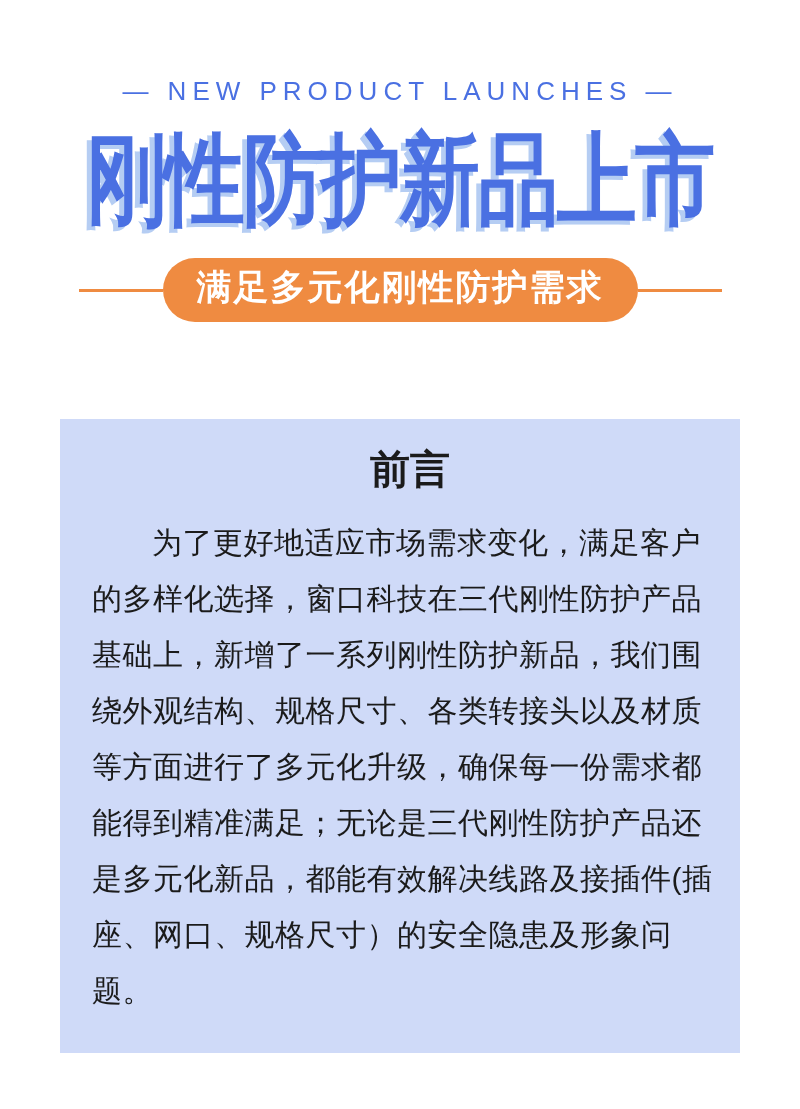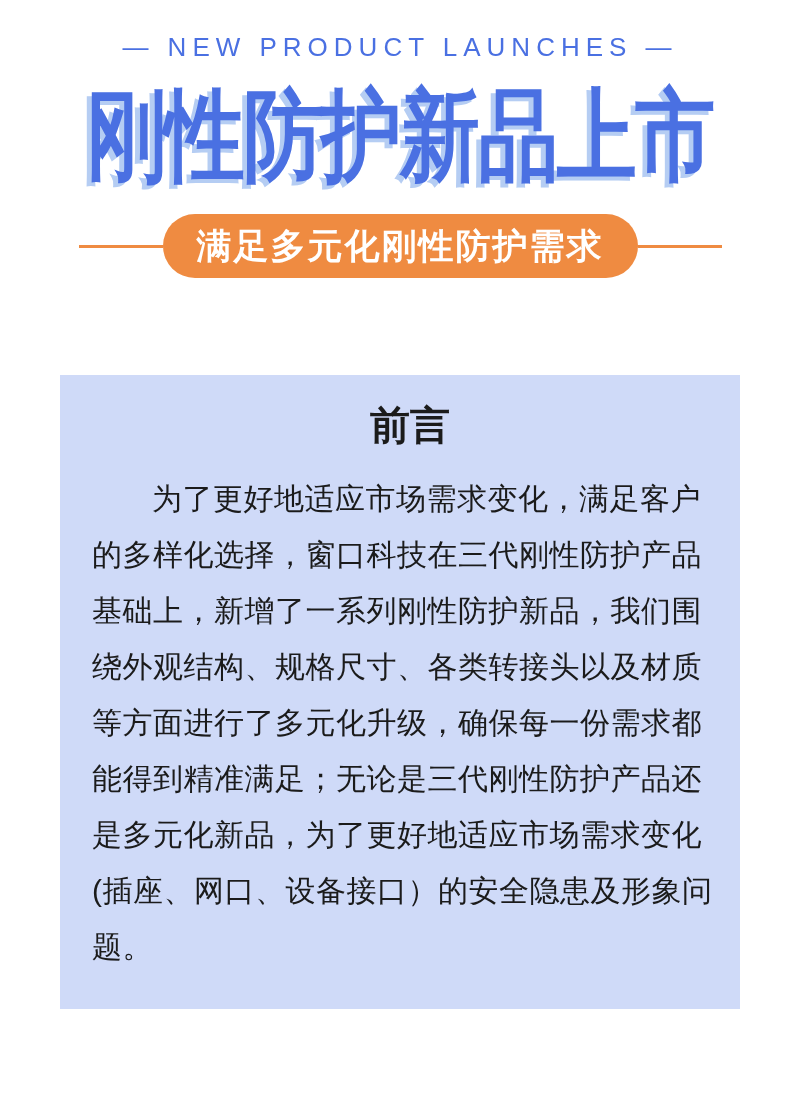--- a/index.html
+++ b/index.html
@@ -13,21 +13,21 @@
     font-family: "Liberation Sans", sans-serif;
     overflow: hidden;
   }
   .page {
     width: 800px;
     height: 1109px;
     position: relative;
   }
   
   .eyebrow {
-    padding-top: 32px;
+    padding-top: 76px;
     text-align: center;
     font-size: 26px;
     font-weight: 400;
     letter-spacing: 6px;
     color: var(--accent_blue, #4A70E2);
     line-height: 30px;
     white-space: nowrap;
   }
   
   .main-title {
@@ -60,20 +60,21 @@
     height: 64px;
     line-height: 64px;
     border-radius: 32px;
     background: var(--accent_orange, #EF8B41);
     color: var(--pill_text, #FFFFFF);
     font-size: 35px;
     font-weight: 700;
     letter-spacing: 2px;
     padding: 0 34px;
     white-space: nowrap;
+    font-family: Liberation Mono, monospace;
   }
   
   .card {
     margin: 97px 60px 0 60px;
     background: var(--card_bg, #CFDAF8);
     padding: 26px 12px 30px 32px;
     box-sizing: border-box;
     min-height: 634px;
   }
   .card-title {
@@ -105,16 +106,16 @@
   <h1 class="main-title">刚性防护新品上市</h1>
 
   <div class="banner-row">
     <span class="banner-line"></span>
     <span class="banner-pill">满足多元化刚性防护需求</span>
     <span class="banner-line"></span>
   </div>
 
   <section class="card">
     <h2 class="card-title">前言</h2>
-    <p class="card-body">为了更好地适应市场需求变化，满足客户的多样化选择，窗口科技在三代刚性防护产品基础上，新增了一系列刚性防护新品，我们围绕外观结构、规格尺寸、各类转接头以及材质等方面进行了多元化升级，确保每一份需求都能得到精准满足；无论是三代刚性防护产品还是多元化新品，为了更好地适应市场需求变化(插座、网口、设备接口）的安全隐患及形象问题。</p>
+    <p class="card-body">为了更好地适应市场需求变化，满足客户的多样化选择，窗口科技在三代刚性防护产品基础上，新增了一系列刚性防护新品，我们围绕外观结构、规格尺寸、各类转接头以及材质等方面进行了多元化升级，确保每一份需求都能得到精准满足；无论是三代刚性防护产品还是多元化新品，都能有效解决线路及接插件(插座、网口、规格尺寸）的安全隐患及形象问题。</p>
   </section>
 
 </div>
 
 </body></html>

